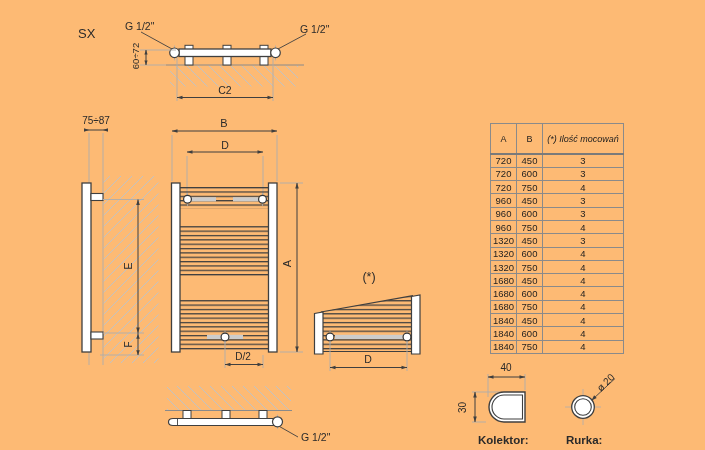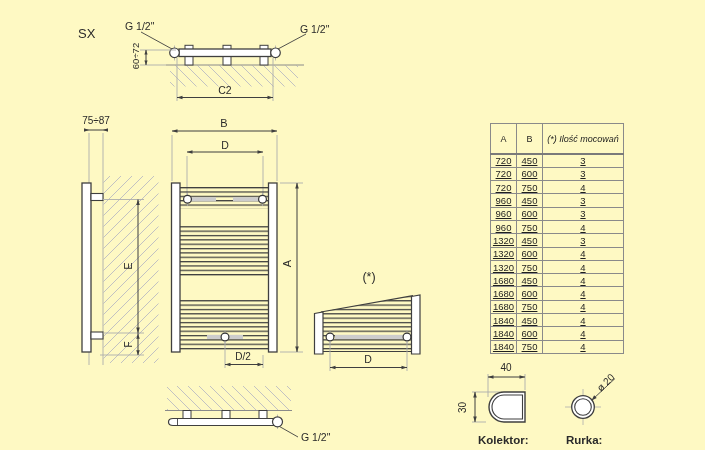--- a/index.html
+++ b/index.html
@@ -1,32 +1,32 @@
 <!DOCTYPE html>
 <html><head>
 <meta charset="utf-8">
 <style>
   html,body{margin:0;padding:0;background:#ffffff;}
   .sheet{
-    position:relative;width:705px;height:450px;background:#fef9c3;overflow:hidden;
+    position:relative;width:705px;height:450px;background:#fdba74;overflow:hidden;
     font-family:"Liberation Sans",sans-serif;
   }
   .sheet svg{position:absolute;left:0;top:0;}
   svg text{fill:#2a2a2a;font-family:"Liberation Sans",sans-serif;}
   .spec-table{
     position:absolute;left:490px;top:123px;width:130px;
     border-collapse:collapse;table-layout:fixed;
     font-size:9.5px;color:#1e1e1e;
   }
   .spec-table th,.spec-table td{
     border:1px solid #8a8a8a;text-align:center;vertical-align:middle;
     padding:0;white-space:nowrap;overflow:hidden;font-weight:normal;
   }
   .spec-table thead th{height:29px;font-size:9px;border-bottom:2px solid #7a7a7a;}
-  .spec-table tbody tr{height:13.3px;text-decoration:underline;}
+  .spec-table tbody tr{height:13.3px;}
   .col-a{width:25px;}
   .col-b{width:25px;}
   .col-m{width:80px;font-style:italic;}
 </style>
 </head>
 <body>
 
 <div class="sheet">
 
 <svg width="705" height="450" viewBox="0 0 705 450">

